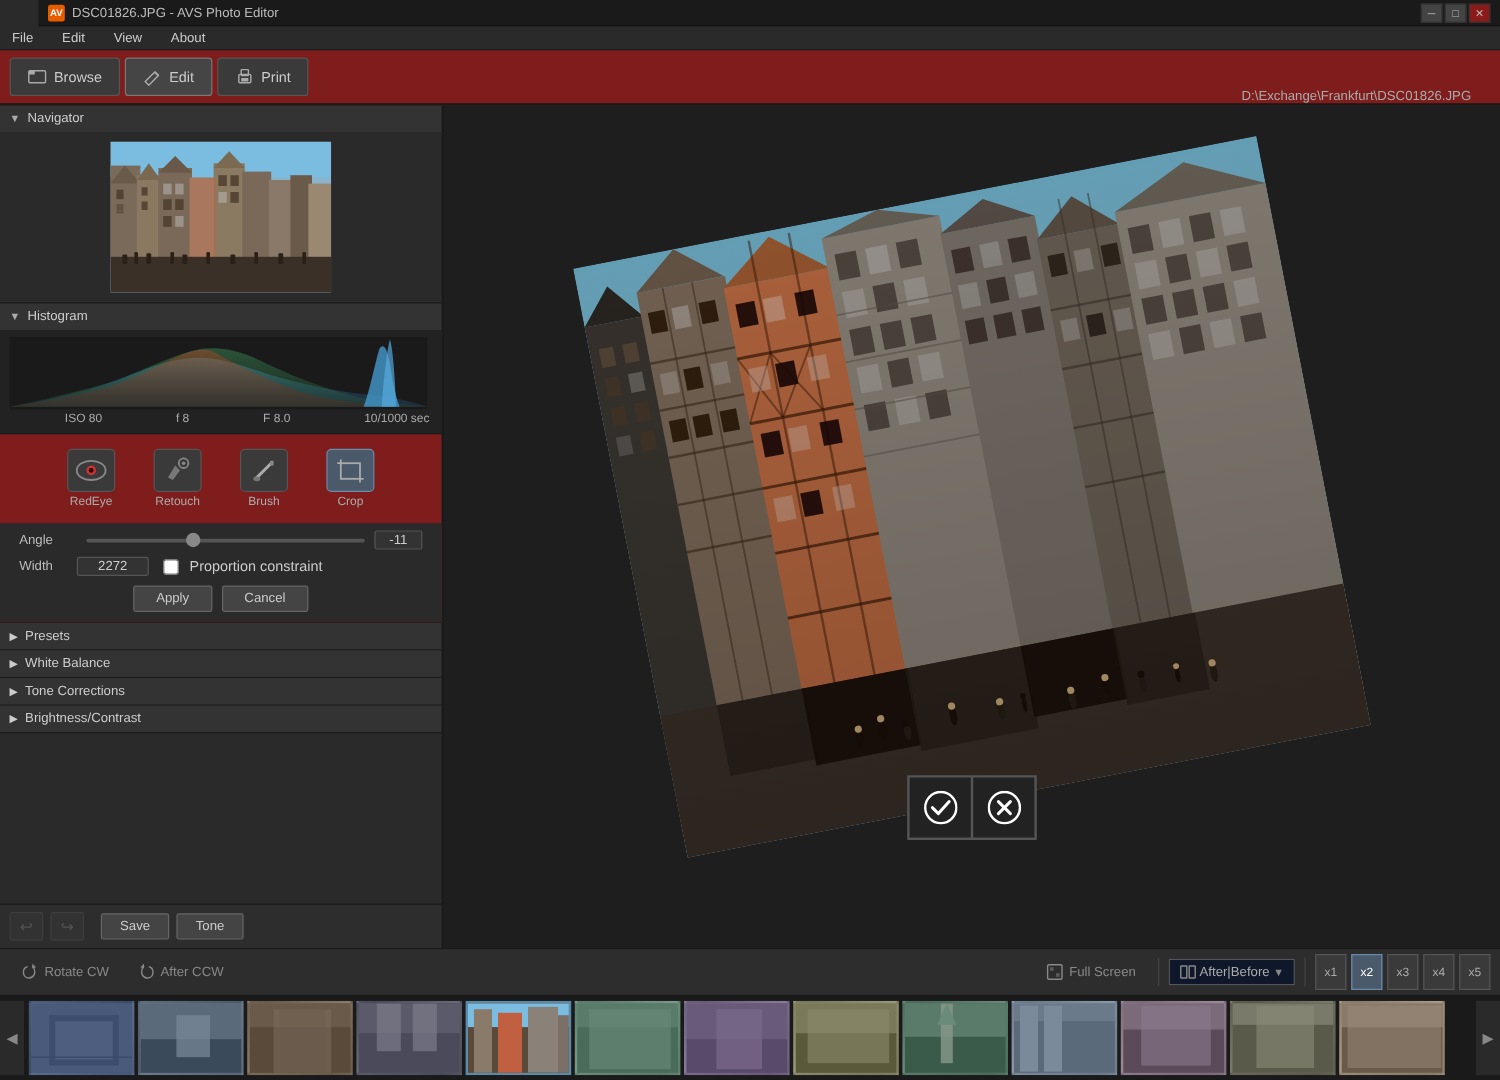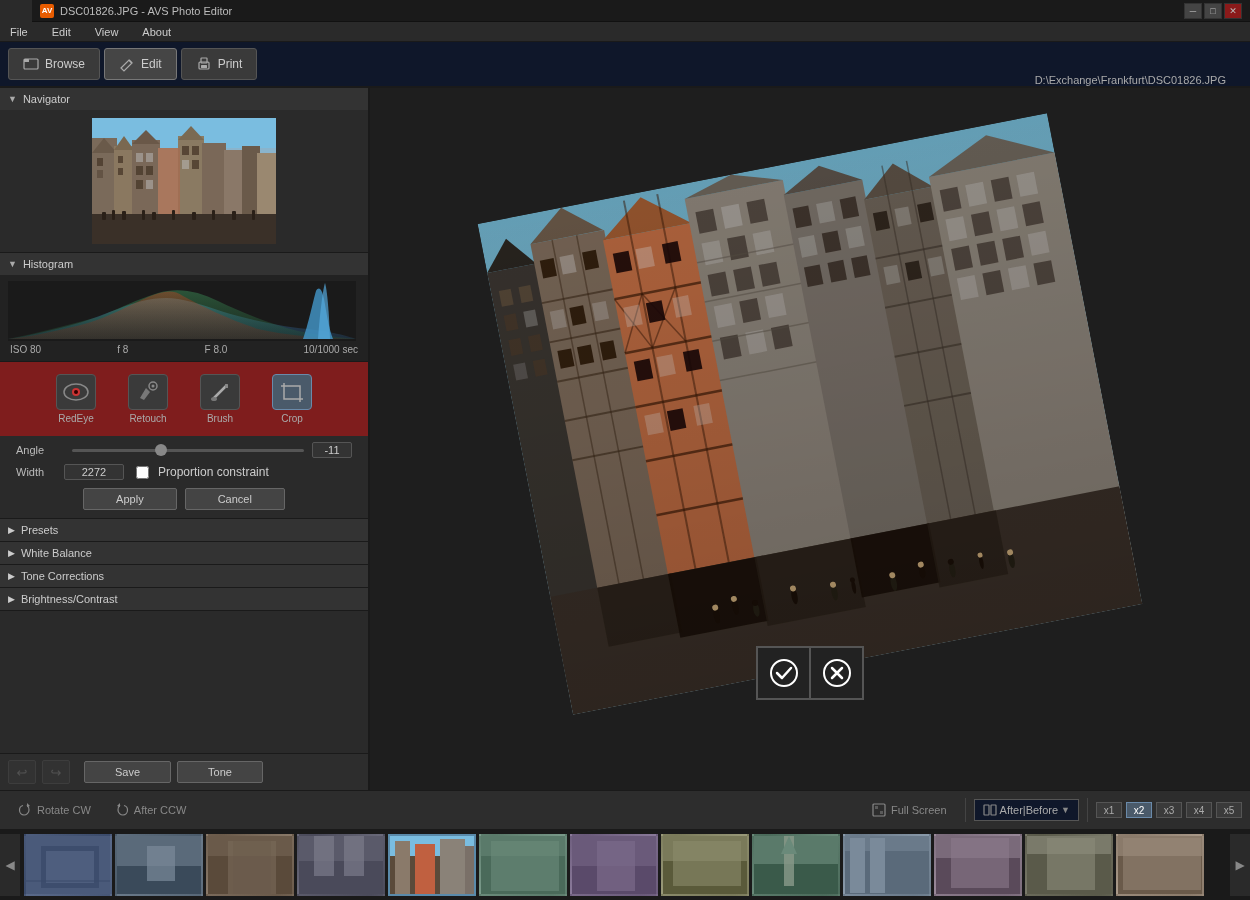--- a/index.html
+++ b/index.html
@@ -59,21 +59,21 @@
       gap: 12px;
     }
     .menu-item {
       cursor: pointer;
       padding: 2px 6px;
       color: #ccc;
     }
 
     
     #toolbar {
-      background: #0f172a;
+      background: #7f1d1d;
       height: 46px;
       display: flex;
       align-items: center;
       padding: 0 8px;
       gap: 4px;
       border-bottom: 2px solid #1a1a1a;
     }
     .tool-btn {
       background: #3a3a3a;
       border: 1px solid #555;
@@ -155,20 +155,21 @@
       position: relative;
       background: #1a1a1a;
     }
     .hist-info {
       display: flex;
       justify-content: space-between;
       font-size: 10px;
       color: #aaa;
       margin-top: 3px;
       padding: 0 2px;
+      margin-left: 44px;
     }
 
     
     #tools-content {
       display: flex;
       flex-direction: column;
       background: #7f1d1d;
     }
     .tools-row {
       display: flex;
@@ -258,21 +259,21 @@
       margin-right: 5px;
       cursor: pointer;
     }
     .apply-cancel-row {
       display: flex;
       gap: 8px;
       justify-content: center;
       margin-top: 8px;
     }
     .ac-btn {
-      padding: 4px 32px;
+      padding: 4px 18px;
       background: #444;
       border: 1px solid #666;
       color: #ccc;
       font-size: 11px;
       cursor: pointer;
       border-radius: 2px;
     }
 
     
     #accordion {
@@ -316,21 +317,21 @@
       color: #888;
       font-size: 13px;
     }
     .undo-redo.disabled { opacity: 0.4; }
     .save-reset-row {
       display: flex;
       gap: 6px;
       margin-left: 8px;
     }
     .sr-btn {
-      padding: 4px 30px;
+      padding: 4px 15px;
       background: #444;
       border: 1px solid #666;
       color: #ccc;
       font-size: 11px;
       cursor: pointer;
       border-radius: 2px;
     }
 
     
     #canvas-area {
@@ -392,21 +393,21 @@
       background: transparent;
       border: none;
       color: #888;
       font-size: 11px;
       cursor: pointer;
     }
     .bt-btn svg { width: 14px; height: 14px; }
     .bt-sep { width: 1px; height: 24px; background: #444; margin: 0 4px; }
     .bt-right { margin-left: auto; display: flex; align-items: center; gap: 4px; }
     .zoom-btn {
-      width: 26px; height: 16px;
+      width: 26px; height: 30px;
       background: #3a3a3a;
       border: 1px solid #555;
       color: #aaa;
       font-size: 10px;
       display: flex; align-items: center; justify-content: center;
       cursor: pointer;
     }
     .zoom-btn.active { background: #4a5a6a; color: #fff; border-color: #6a8aaa; }
     .view-dropdown {
       display: flex; align-items: center; gap: 3px;

